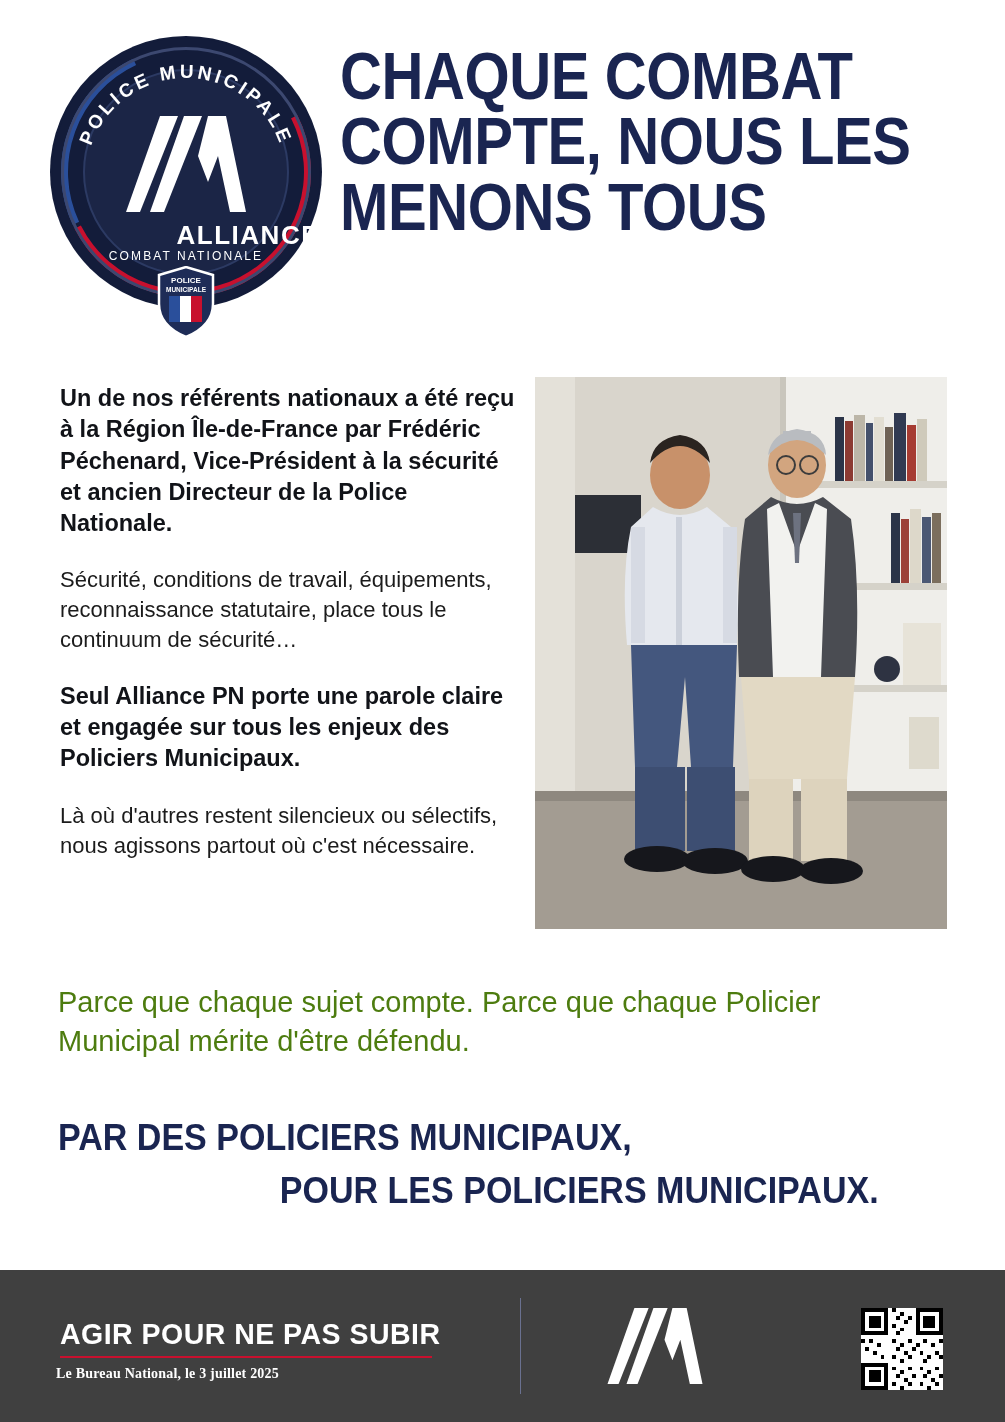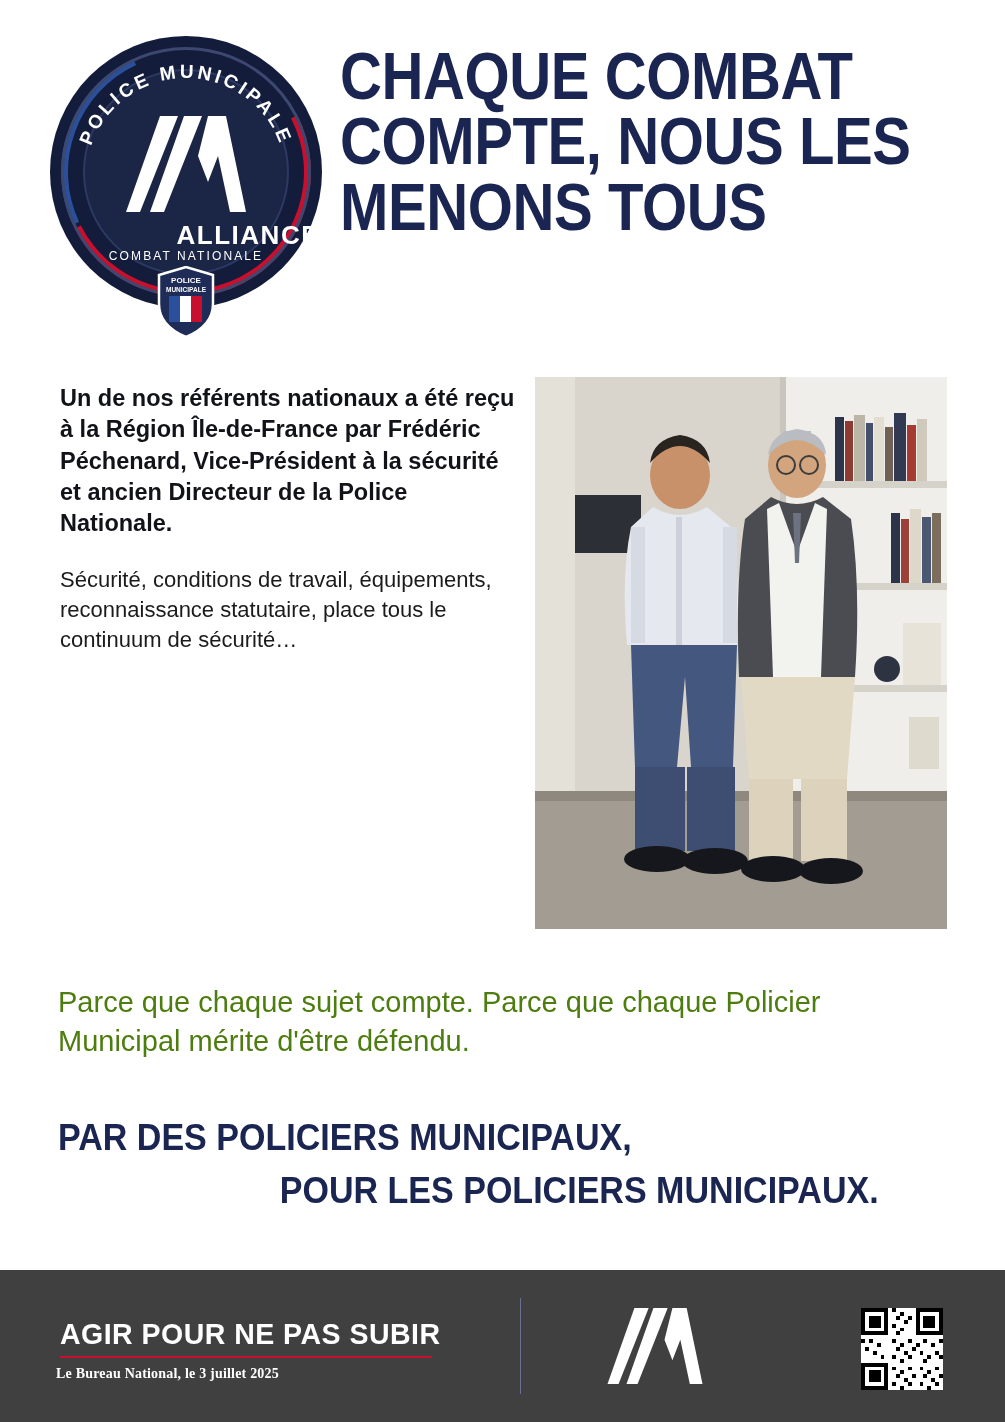--- a/index.html
+++ b/index.html
@@ -324,20 +324,22 @@
     <div class="title">
       <span>CHAQUE COMBAT</span>
       <span>COMPTE, NOUS LES</span>
       <span>MENONS TOUS</span>
     </div>
   </div>
 
   <div class="col-left">
     <p class="p-bold">Un de nos référents nationaux a été reçu à la Région Île-de-France par Frédéric Péchenard, Vice-Président à la sécurité et ancien Directeur de la Police Nationale.</p>
     <p class="p-reg">Sécurité, conditions de travail, équipements, reconnaissance statutaire, place tous le continuum de sécurité…</p>
+    <p class="p-bold2">Seul Alliance PN porte une parole claire et engagée sur tous les enjeux des Policiers Municipaux.</p>
+    <p class="p-reg">Là où d'autres restent silencieux ou sélectifs, nous agissons partout où c'est nécessaire.</p>
   </div>
 
   <div class="photo">
     <svg width="412" height="552" viewBox="0 0 412 552">
       <rect x="0" y="0" width="412" height="552" fill="#cfc9c0"></rect>
 
       <rect x="0" y="0" width="412" height="420" fill="#d9d5cc"></rect>
 
       <rect x="245" y="0" width="167" height="420" fill="#efeeea"></rect>
       <rect x="245" y="0" width="6" height="420" fill="#c9c6bd"></rect>

